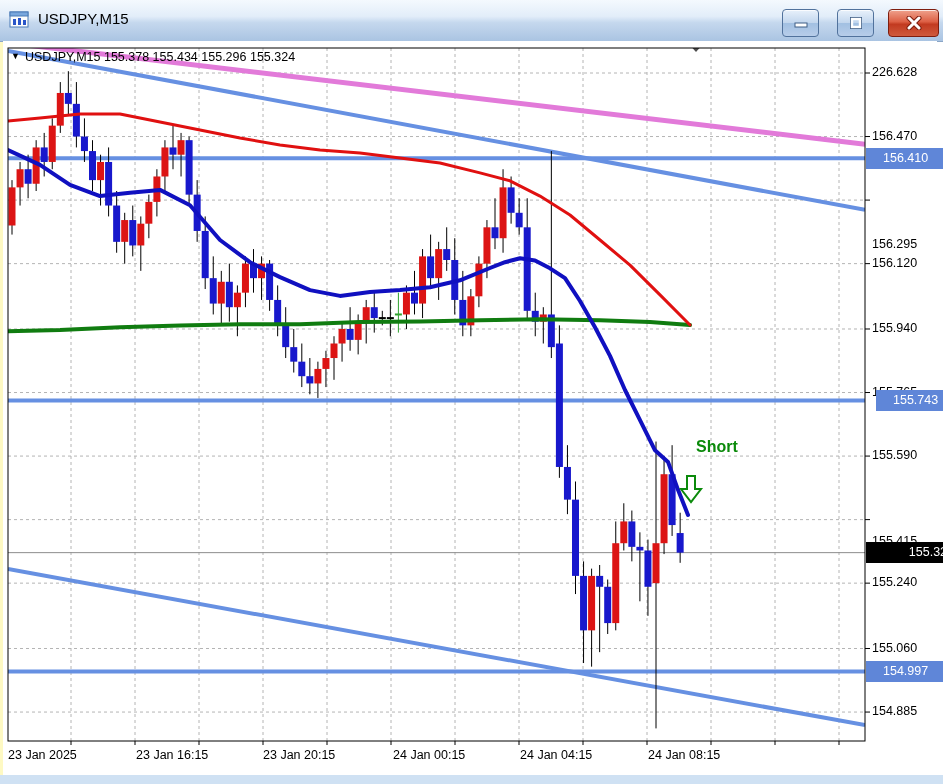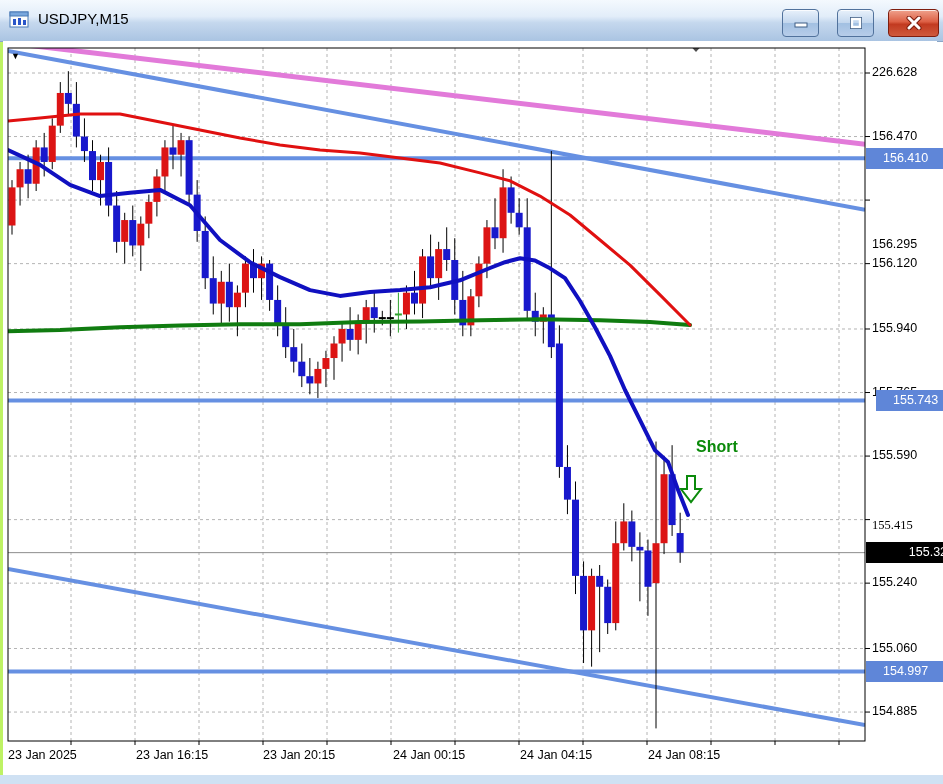--- a/index.html
+++ b/index.html
@@ -1,17 +1,17 @@
 <!DOCTYPE html>
 <html><head>
 <meta charset="utf-8">
 <style>
   html,body{margin:0;padding:0;}
   body{width:943px;height:784px;overflow:hidden;font-family:"Liberation Sans",sans-serif;}
-  #window{position:relative;width:819px;height:784px;background:#bef264;}
+  #window{position:relative;width:819px;height:784px;background:#fef9c3;}
   
   #titlebar{position:absolute;left:0;top:0;width:943px;height:41px;
     background:linear-gradient(#f4f9fe, #e2edf9 40%, #c5d8ee 55%, #aac4e2 100%);
     border-bottom:1px solid #8aa5c6;}
   #title-icon{position:absolute;left:9px;top:11px;width:22px;height:19px;}
   #title-text{position:absolute;left:38px;top:10px;font-size:15px;color:#000;}
   .win-btn{position:absolute;top:9px;height:26px;border-radius:4px;border:1px solid #51729c;
     background:linear-gradient(#e8f1fb, #c3d7ee 48%, #a2c0e2 52%, #b7cde9);
     box-shadow:inset 0 1px 0 rgba(255,255,255,.75);}
   #btn-min{left:782px;width:35px;}
@@ -469,29 +469,30 @@
       <line x1="865" y1="392.5280000000087" x2="870" y2="392.5280000000087" stroke="#000"></line>
       <line x1="865" y1="456.0705000000025" x2="870" y2="456.0705000000025" stroke="#000"></line>
       <line x1="865" y1="519.6130000000067" x2="870" y2="519.6130000000067" stroke="#000"></line>
       <line x1="865" y1="583.1555000000005" x2="870" y2="583.1555000000005" stroke="#000"></line>
       <line x1="865" y1="648.513500000003" x2="870" y2="648.513500000003" stroke="#000"></line>
       <line x1="865" y1="712.0560000000071" x2="870" y2="712.0560000000071" stroke="#000"></line>
     </svg>
 
   <div id="labels">
     <div id="info-marker">▼</div>
+    <div id="info-line">USDJPY,M15  155.378 155.434 155.296 155.324</div>
     <div id="short-label" style="left: 696px; top: 438px; color: rgb(11, 138, 11);">Short</div>
   <div class="price-label" style="top: 65px;">226.628</div>
       <div class="price-label" style="top: 128.542px;">156.470</div>
       <div class="price-label" style="top: 192.085px; margin-top: 45px;">156.295</div>
       <div class="price-label" style="top: 255.627px;">156.120</div>
       <div class="price-label" style="top: 320.986px;">155.940</div>
       <div class="price-label" style="top: 384.528px;">155.765</div>
       <div class="price-label" style="top: 448.07px;">155.590</div>
-      <div class="price-label" style="top: 518px; font-family: Liberation Serif, serif;">155.415</div>
+      <div class="price-label" style="top: 534px;">155.415</div>
       <div class="price-label" style="top: 575.155px;">155.240</div>
       <div class="price-label" style="top: 640.514px;">155.060</div>
       <div class="price-label" style="top: 704.056px;">154.885</div>
       <div class="badge" style="top: 147.828px; background: rgb(95, 134, 216);">156.410</div>
       <div class="badge" style="top: 390.016px; background: rgb(95, 134, 216); margin-left: 10px;">155.743</div>
       <div class="badge" style="top: 660.889px; background: rgb(95, 134, 216);">154.997</div>
       <div class="badge" style="top: 542.155px; background: rgb(0, 0, 0); text-align: right;">155.324</div>
       <div class="time-label" style="left: 8px;">23 Jan 2025</div>
       <div class="time-label" style="left: 136px;">23 Jan 16:15</div>
       <div class="time-label" style="left: 263px;">23 Jan 20:15</div>

